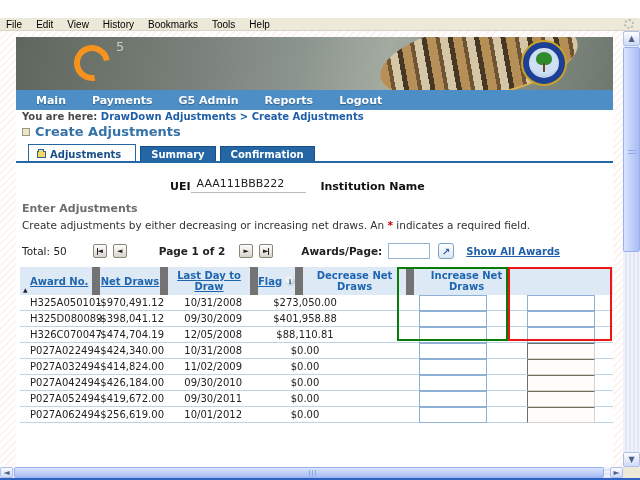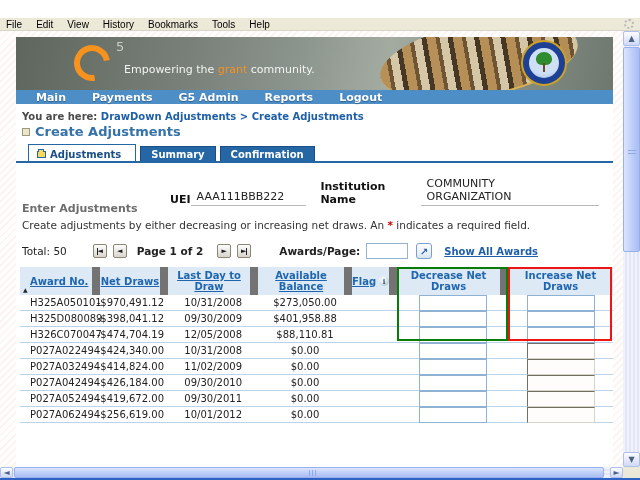--- a/index.html
+++ b/index.html
@@ -49,21 +49,21 @@
     background:repeating-linear-gradient(90deg,#b98f55 0 9px,#6e5130 9px 13px,#d9c9a8 13px 21px,#3e3category 0,#423categ 0); 
     background:repeating-linear-gradient(90deg,#b98f55 0 9px,#6e5130 9px 13px,#d9c9a8 13px 21px,#42331f 21px 26px); }
   .seal { position:absolute; right:46px; top:3px; width:46px; height:46px; border-radius:50%;
     background:#1d3f94; border:2px solid #c9a227; display:flex; align-items:center; justify-content:center; }
   .seal-inner { width:30px; height:30px; border-radius:50%; background:radial-gradient(circle at 50% 35%,#cfe0f5 0 60%,#9dbbdd 100%);
     position:relative; overflow:hidden; }
   .seal-tree { position:absolute; left:7px; top:4px; width:16px; height:13px; border-radius:50% 50% 40% 40%; background:#2e8b2e; }
   .seal-trunk { position:absolute; left:14px; top:15px; width:2px; height:9px; background:#6b4a2a; }
 
   
-  .navbar { position:absolute; left:0; top:53px; width:100%; height:14px; background:#4e8ec6;
+  .navbar { position:absolute; left:0; top:53px; width:100%; height:20px; background:#4e8ec6;
     display:flex; align-items:center; padding-left:20px; gap:26px; }
   .nav-item { color:#fff; font-size:11px; font-weight:bold; text-shadow:0 1px 1px #2c5f8e; }
 
   
   .breadcrumb { position:absolute; left:6px; top:74px; font-size:10px; }
   .breadcrumb .prefix { color:#4a4a4a; font-weight:bold; }
   .breadcrumb .path { color:#1f5fa9; font-weight:bold; }
   .page-heading { position:absolute; left:6px; top:87px; font-size:13px; font-weight:bold; color:#3572a8; display:flex; align-items:center; gap:5px; }
   .heading-bullet { width:8px; height:8px; background:#e9e6c9; border:1px solid #9a9a7a; display:inline-block; }
 
@@ -87,21 +87,21 @@
   .instruction { position:absolute; left:6px; top:182px; font-size:10.5px; color:#333; }
   .instruction .req { color:#cc0000; font-weight:bold; }
 
   
   .pagination { position:absolute; left:6px; top:205px; width:100%; height:18px; display:flex; align-items:center; font-size:10.5px; color:#222; }
   .total-label { margin-right:26px; }
   .pg-btn { width:14px; height:14px; margin-right:6px; border:1px solid #8a8775; border-radius:2px;
     background:linear-gradient(180deg,#fdfdfd,#d8d4cc); display:inline-flex; align-items:center; justify-content:center;
     font-size:7px; color:#222; line-height:1; gap:0; }
   .pg-bar { display:inline-block; width:1px; height:7px; background:#222; }
-  .page-label { font-weight:bold; margin:0 14px 0 4px; }
+  .page-label { font-weight:bold; margin:0 14px 0 26px; }
   .awards-label { font-weight:bold; margin-left:22px; }
   .awards-input { width:42px; height:16px; border:1px solid #94b3d2; margin-left:6px; font-size:10px; padding:0 2px; }
   .go-btn { width:16px; height:16px; margin-left:8px; border:1px solid #7aa0cc; border-radius:3px;
     background:linear-gradient(180deg,#ffffff,#dbe6f2); color:#2a5db0; font-size:10px; font-weight:bold;
     display:inline-flex; align-items:center; justify-content:center; }
   .show-all { margin-left:12px; color:#1f5fa9; text-decoration:underline; font-weight:bold; font-size:10px; }
 
   
   .grid { position:absolute; left:4px; top:230px; width:593px; }
   .grid-header { display:flex; height:28px; background:#dde9f4; }
@@ -172,21 +172,20 @@
     <span class="menu-item">Help</span>
     <span class="throbber"></span>
   </div>
 
   <div class="viewport">
     <div class="page">
 
       <div class="banner">
         <span class="g-ring"></span>
         <span class="g-five">5</span>
-        <span class="tagline"><span>Empowering the </span><span class="accent">grant</span><span> community.</span></span>
         <span class="swoosh"></span>
         <span class="seal">
           <span class="seal-inner">
               <span class="seal-tree"></span>
               <span class="seal-trunk"></span>
             </span>
         </span>
       </div>
 
       <div class="navbar">
@@ -212,21 +211,20 @@
         </span>
         <span class="tab inactive">Summary</span>
         <span class="tab inactive">Confirmation</span>
       </div>
       <div class="tab-underline"></div>
 
       <div class="details">
         <span class="detail-label">UEI</span>
         <span class="detail-value">AAA111BBB222</span>
         <span class="detail-label">Institution Name</span>
-        <span class="detail-value">COMMUNITY ORGANIZATION</span>
       </div>
 
       <div class="section-heading">Enter Adjustments</div>
       <div class="instruction">
         <span>Create adjustments by either decreasing or increasing net draws. An </span><span class="req">*</span><span> indicates a required field.</span>
       </div>
 
       <div class="pagination">
         <span class="total-label">Total: 50</span>
         <span class="pg-btn"><span class="pg-bar"></span>◄</span>
@@ -245,23 +243,20 @@
           <span class="hcell c-award">
               <span class="sort-arrow">▲</span>
               <span class="hlink">Award No.</span>
             </span>
           <span class="hcell c-net">
               <span class="hlink">Net Draws</span>
             </span>
           <span class="hcell c-date">
               <span class="hlink">Last Day to Draw</span>
             </span>
-          <span class="hcell c-bal">
-              <span class="hlink">Available Balance</span>
-            </span>
           <span class="hcell c-flag">
               <span class="hlink">Flag</span>
               <span class="info-icon">i</span>
             </span>
           <span class="hcell c-dec">Decrease Net Draws</span>
           <span class="hcell c-inc">Increase Net Draws</span>
         </div>
         <div>
             <div class="grid-row">
     <span class="cell c-award">H325A050101</span>

